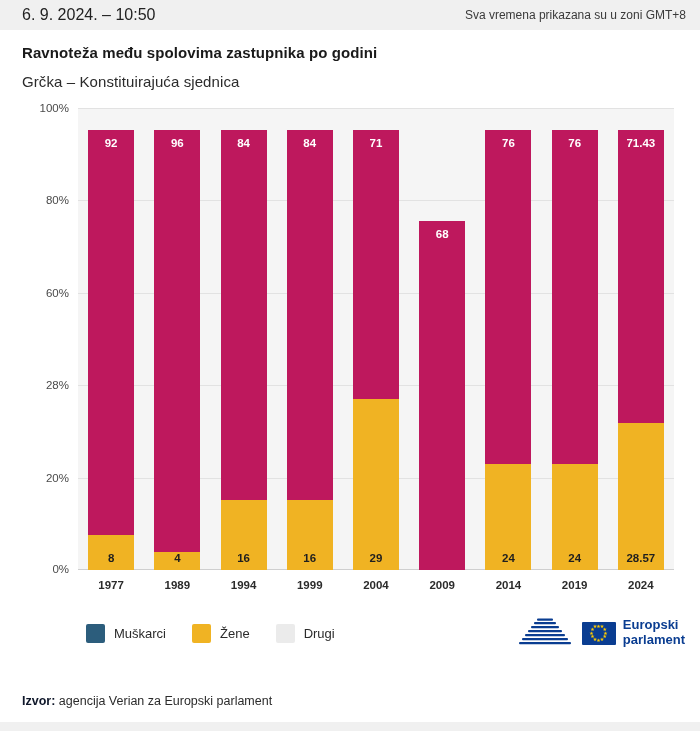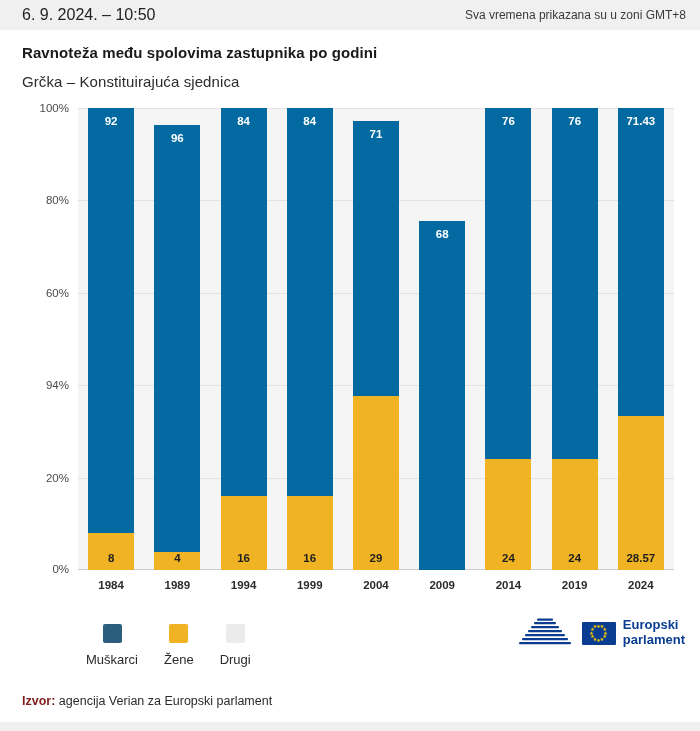--- a/index.html
+++ b/index.html
@@ -104,21 +104,22 @@
     height: 100%;
     display: flex;
     flex-direction: column;
     justify-content: flex-end;
   }
   .seg {
     position: relative;
     width: 100%;
   }
   .seg-men {
-    background: #0369a1;
+    background: #be185d;
+    margin-top: 22px;
   }
   .seg-women {
     background: #f0b323;
   }
   .seg-label {
     position: absolute;
     left: 0;
     right: 0;
     text-align: center;
     font-size: 11.5px;
@@ -161,21 +162,20 @@
   .legend-items {
     display: flex;
     align-items: center;
     margin-left: 64px;
     gap: 26px;
   }
   .legend-item {
     display: flex;
     align-items: center;
     gap: 9px;
-    flex-direction: column;
   }
   .legend-swatch {
     width: 19px;
     height: 19px;
     border-radius: 2px;
   }
   .legend-label {
     font-size: 13px;
     color: #2b2b2b;
   }
@@ -219,21 +219,21 @@
   }
   
   .source {
     position: absolute;
     left: 22px;
     top: 694px;
     font-size: 12.5px;
     color: #2b2b2b;
   }
   .source b {
-    color: #7f1d1d;
+    color: #0f172a;
   }
   .footer-strip {
     position: absolute;
     left: 0;
     bottom: 0;
     width: 100%;
     height: 9px;
     background: #f0f0f0;
   }
 </style>
@@ -256,21 +256,21 @@
     <div class="plot">
       <div class="plot-inner">
         <div id="gridlines">
             <div class="gridline axis-bottom" style="top: 461px;">
               <span class="ytick">0%</span>
             </div>
             <div class="gridline" style="top: 369.6px;">
               <span class="ytick">20%</span>
             </div>
             <div class="gridline" style="top: 277.2px;">
-              <span class="ytick">94%</span>
+              <span class="ytick">28%</span>
             </div>
             <div class="gridline" style="top: 184.8px;">
               <span class="ytick">60%</span>
             </div>
             <div class="gridline" style="top: 92.4px;">
               <span class="ytick">80%</span>
             </div>
             <div class="gridline" style="top: 0px;">
               <span class="ytick">100%</span>
             </div>
@@ -341,21 +341,21 @@
               <div class="seg seg-men" style="height: 330.007px;">
                 <span class="seg-label">71.43</span>
               </div>
               <div class="seg seg-women" style="height: 165px;">
                 <span class="seg-label">28.57</span>
               </div>
             </div>
           </div>
       </div>
       <div class="xlabels" id="xlabels">
-          <div class="xlabel">1984</div>
+          <div class="xlabel">1977</div>
           <div class="xlabel">1989</div>
           <div class="xlabel">1994</div>
           <div class="xlabel">1999</div>
           <div class="xlabel">2004</div>
           <div class="xlabel">2009</div>
           <div class="xlabel">2014</div>
           <div class="xlabel">2019</div>
           <div class="xlabel">2024</div>
         </div>
     </div>

